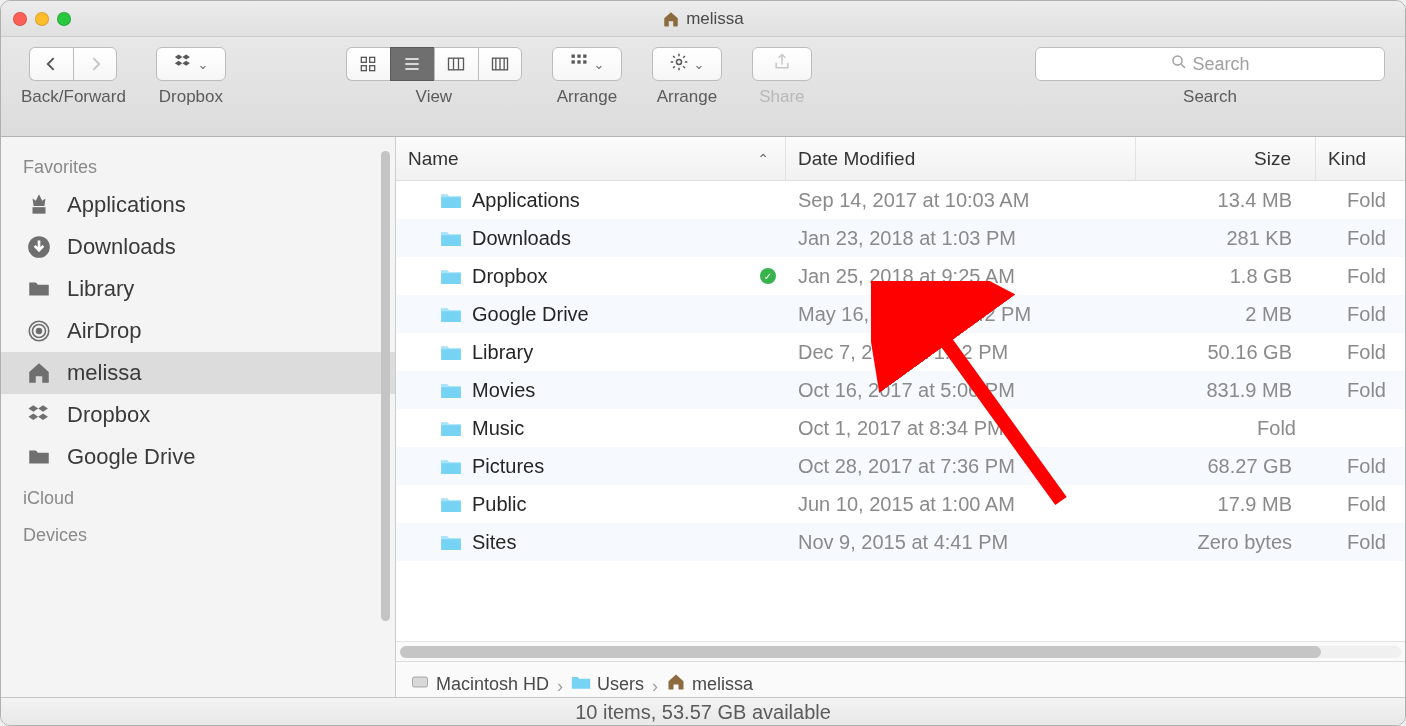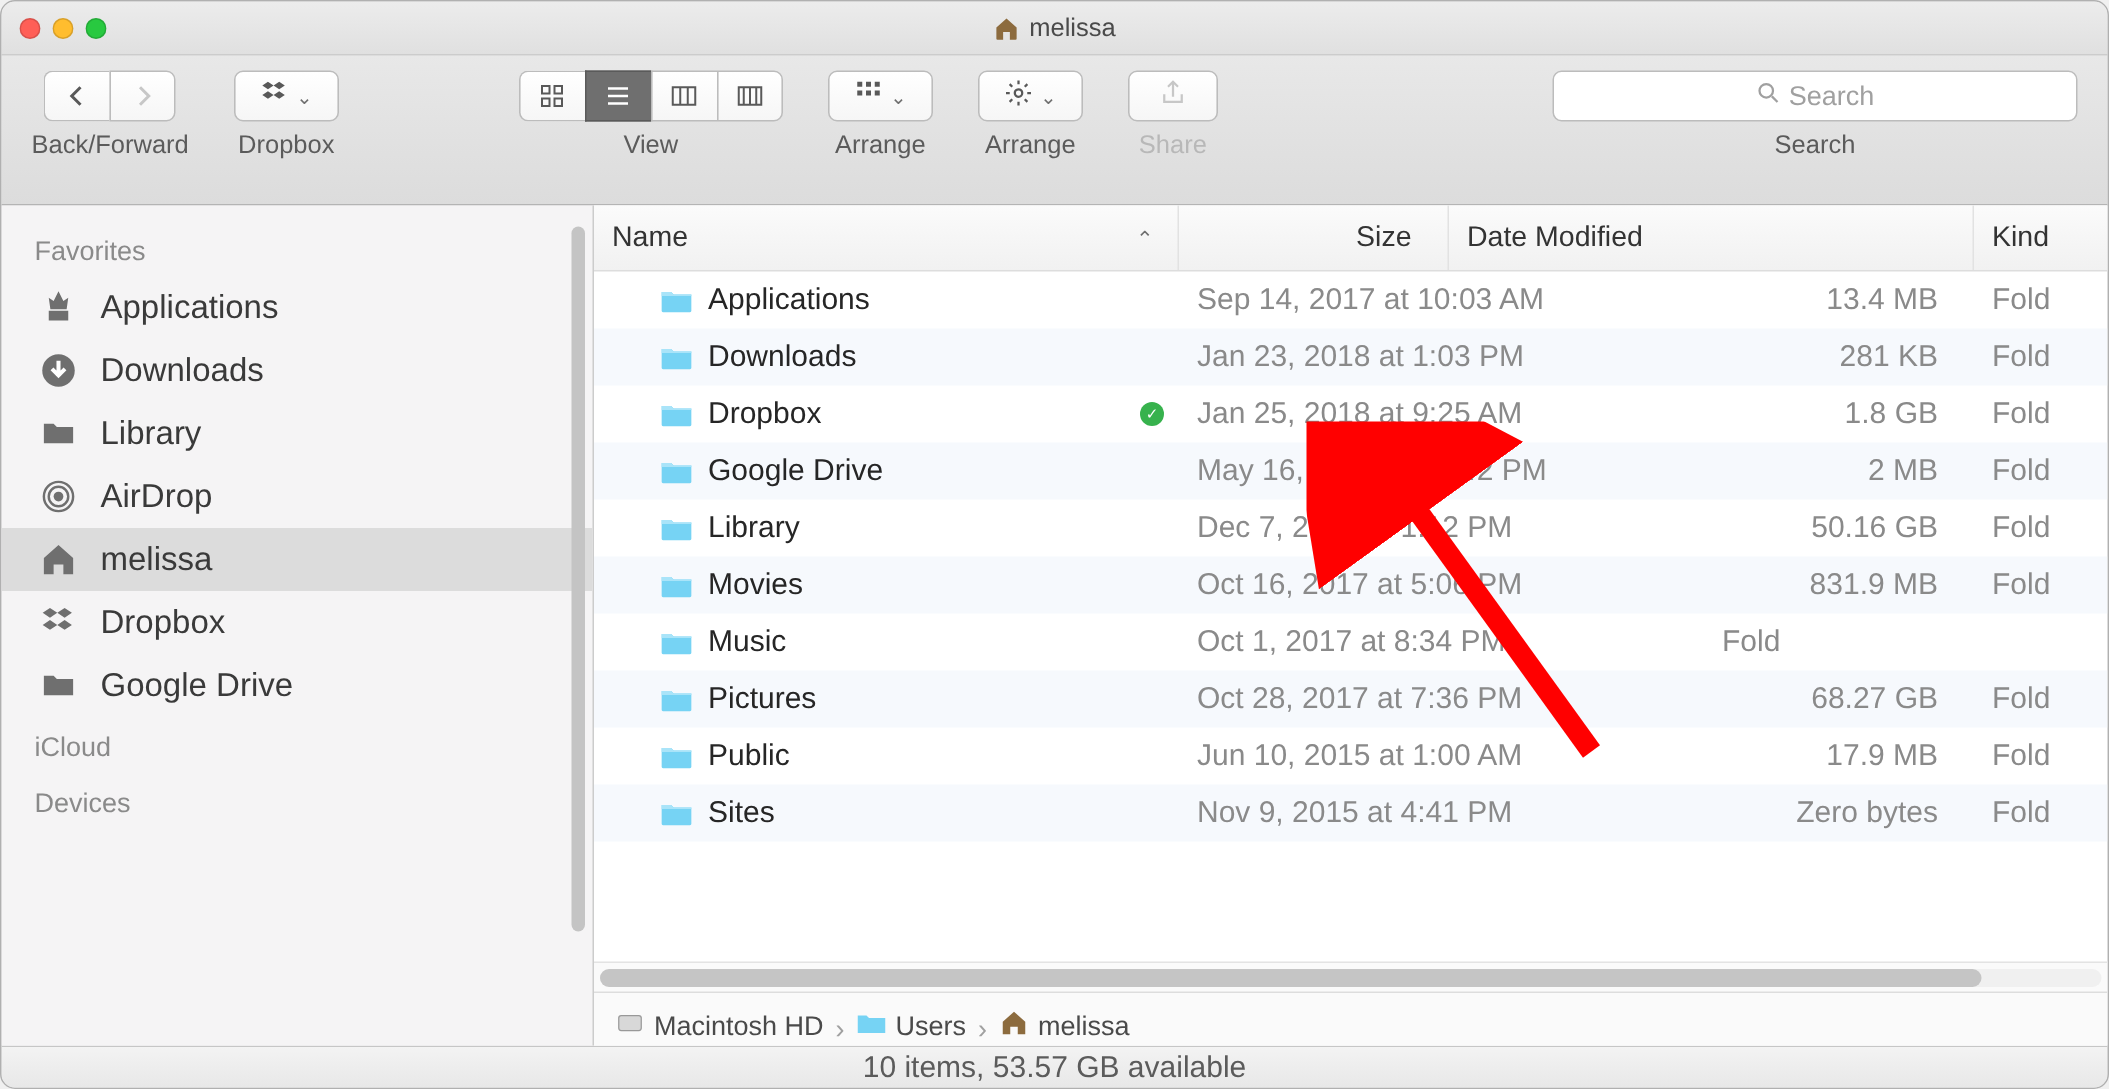--- a/index.html
+++ b/index.html
@@ -45,21 +45,21 @@
   .col-date{ width:350px;}
   .col-size{ width:180px; justify-content:flex-end; padding-right:24px;}
   .col-kind{ flex:1; border-right:none;}
   
   .rows{ flex:1; overflow:auto;}
   .row{ display:flex; align-items:center; height:38px; font-size:20px;}
   .row:nth-child(even){ background:#f6f9fd;}
   .row .cell-name{ width:390px; display:flex; align-items:center; gap:10px; padding-left:44px; color:#262626; position:relative;}
   .row .cell-date{ width:350px; color:#8a8a8a; padding-left:12px;}
   .row .cell-size{ width:180px; color:#8a8a8a; text-align:right; padding-right:24px;}
-  .row .cell-kind{ flex:1; color:#8a8a8a; padding-left:12px;}
+  .row .cell-kind{ flex:1; color:#8a8a8a; padding-left:12px;text-align:center;}
   .folder-icon{ width:22px; height:18px; display:inline-block;}
   .sync-badge{ width:16px; height:16px; background:#37b24d; border-radius:50%; position:absolute; right:10px; display:flex; align-items:center; justify-content:center; color:#fff; font-size:10px;}
   
   .hscroll{ height:20px; border-top:1px solid #e3e3e3; display:flex; align-items:center; padding:0 4px; background:#fafafa;}
   .hscroll .track{ flex:1; height:12px; background:#f0f0f0; border-radius:6px; position:relative;}
   .hscroll .thumb{ position:absolute; left:0; width:92%; height:100%; background:#c5c5c5; border-radius:6px;}
   
   .pathbar{ height:36px; border-top:1px solid #ddd; display:flex; align-items:flex-end; gap:8px; padding:0 14px; font-size:18px; color:#4a4a4a; background:#fafafa;}
   .pathbar .sep{ color:#a0a0a0;}
   
@@ -274,25 +274,25 @@
     <div class="sb-section-title">iCloud</div>
     <div class="sb-section-title">Devices</div>
   </div>
 
   <div class="content">
     <div class="col-headers">
       <div class="col col-name">
         <span>Name</span>
         <span class="sort-chev">⌃</span>
       </div>
+      <div class="col col-date">
+          <span>Date Modified</span>
+        </div>
       <div class="col col-size">
           <span>Size</span>
-        </div>
-      <div class="col col-date">
-          <span>Date Modified</span>
         </div>
       <div class="col col-kind">
           <span>Kind</span>
         </div>
     </div>
     <div class="rows" id="rows">
         <div class="row">
           <div class="cell-name">
             <svg class="folder-icon" viewBox="0 0 24 20">
               <path fill="#76d3f4" d="M1 4h7l2 2h13v12a1 1 0 0 1-1 1H2a1 1 0 0 1-1-1z"></path>

